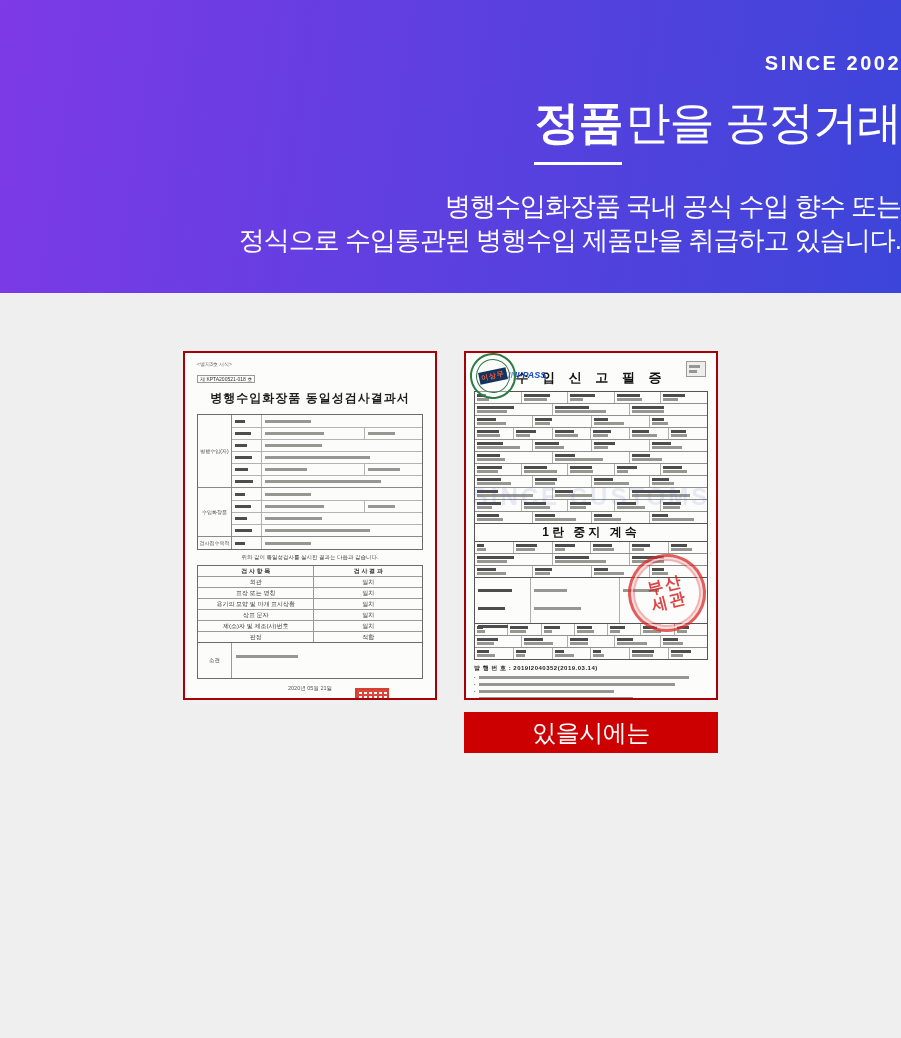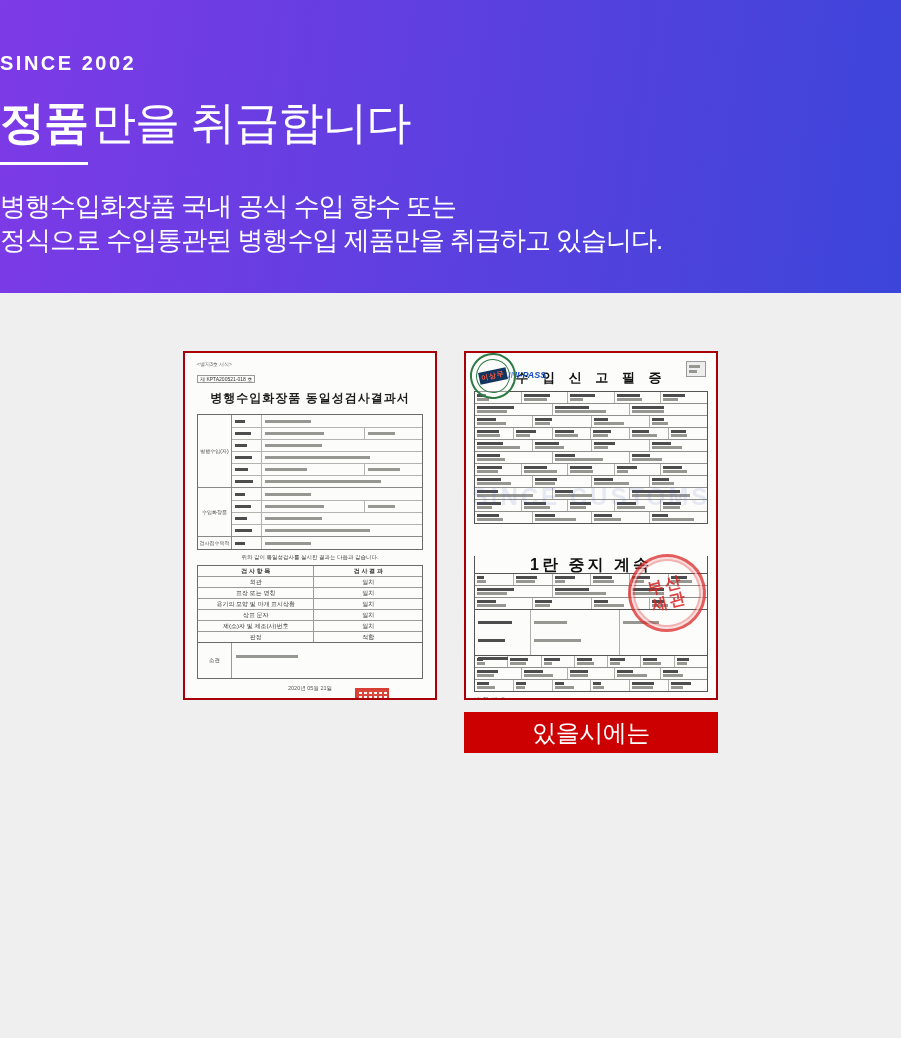--- a/index.html
+++ b/index.html
@@ -1,21 +1,21 @@
 <!DOCTYPE html>
 <html><head>
 <meta charset="utf-8">
 <style>
   * { box-sizing: border-box; margin: 0; padding: 0; }
   html,body { background:#efefef; }
   body { width:901px; font-family:"Liberation Sans","DejaVu Sans",sans-serif; }
   .page { width:901px; height:1038px; background:#efefef; overflow:hidden; }
 
   
-  .banner { height:293px; background:linear-gradient(98deg,#7d3ae6 0%,#3c45d9 100%); color:#fff; text-align:left; }
+  .banner { height:293px; background:linear-gradient(98deg,#7d3ae6 0%,#3c45d9 100%); color:#fff; text-align:right; }
   .since { padding-top:52px; font-size:20px; font-weight:700; letter-spacing:2.5px; }
   .title { margin-top:18px; font-size:45px; font-weight:300; letter-spacing:-1px; }
   .title .emph { display:inline-block; font-weight:800; border-bottom:3px solid #ffffff; padding-bottom:9px; margin-right:3px; }
   .subtitle { margin-top:24px; font-size:26px; font-weight:300; line-height:34px; letter-spacing:-1px; }
 
   
   .certs { display:flex; justify-content:center; gap:27px; margin-top:58px; }
   .cert-col { width:254px; }
   .doc { width:254px; height:349px; background:#fcfcfb; border:2px solid #a80008; position:relative; overflow:hidden; color:#333; }
   .cert-label { margin-top:12px; height:41px; background:#cc0001; color:#fff; font-size:24px; font-weight:500; letter-spacing:-0.5px;
@@ -66,21 +66,21 @@
              display:flex; align-items:center; justify-content:center; background:rgba(255,255,255,.4); transform:rotate(-12deg); z-index:3; }
   .g-stamp .inner { border:1px solid #2c7a44; border-radius:50%; width:34px; height:34px; display:flex; align-items:center; justify-content:center; }
   .g-stamp .txt { background:#12355f; color:#ff5a3c; font-size:7px; font-weight:700; padding:1px 2px; letter-spacing:1px; }
   .r-corner { position:absolute; right:2px; top:2px; width:20px; height:16px; border:1px solid #999; background:#eee; display:flex; flex-direction:column; gap:2px; padding:3px 2px; }
   .r-grid { border:1px solid #555; }
   .grow { display:flex; border-top:1px solid #8f8f8b; }
   .grow:first-child { border-top:none; }
   .gcell { flex:1; height:11px; border-left:1px solid #b0b0ab; padding:1px 2px; display:flex; flex-direction:column; gap:1px; justify-content:center; }
   .gcell:first-child { border-left:none; }
   .gcell i { display:block; }
-  .r-mid { border:1px solid #555; border-top:none; text-align:center; font-size:16px; font-weight:700; letter-spacing:3px; color:#111; line-height:17px;margin-top:32px; }
+  .r-mid { border:1px solid #555; border-top:none; text-align:center; font-size:12px; font-weight:700; letter-spacing:3px; color:#111; line-height:17px; }
   .r-tall { border:1px solid #555; border-top:none; height:46px; display:flex; position:relative; }
   .r-tall .tcol { border-right:1px solid #b0b0ab; flex:1; padding:3px; }
   .r-tall .tcol:last-child { border-right:none; }
   .r-issue { margin-top:4px; font-size:6px; font-weight:700; color:#222; letter-spacing:.5px; }
   .r-foot .fline { display:flex; align-items:center; gap:2px; margin-top:2px; font-size:4px; color:#555; }
   .watermark { position:absolute; left:0; right:0; top:130px; text-align:center; font-size:24px; font-weight:700; letter-spacing:3px;
                color:rgba(70,100,200,0.12); z-index:1; pointer-events:none; line-height:28px; }
   .r-stamp { position:absolute; right:10px; bottom:66px; width:78px; height:78px; border:3px solid rgba(220,40,40,.75); border-radius:50%;
              display:flex; flex-direction:column; align-items:center; justify-content:center; transform:rotate(-14deg); z-index:4;
              box-shadow:inset 0 0 0 2px rgba(255,255,255,.6), inset 0 0 0 4px rgba(220,40,40,.35); }
@@ -91,21 +91,21 @@
   .p1 { margin-top:62px; font-size:25px; font-weight:500; color:#1c1c1c; line-height:37px; letter-spacing:-1px; }
   .p2 { margin-top:26px; font-size:19px; font-weight:400; color:#2e2e2e; line-height:30px; letter-spacing:-0.5px; }
 </style>
 </head>
 <body>
 
 <div class="page">
 
   <header class="banner">
     <div class="since">SINCE 2002</div>
-    <h1 class="title"><span class="emph">정품</span><span>만을 취급합니다</span></h1>
+    <h1 class="title"><span class="emph">정품</span><span>만을 공정거래</span></h1>
     <p class="subtitle">
       <span>병행수입화장품 국내 공식 수입 향수 또는</span><br>
       <span>정식으로 수입통관된 병행수입 제품만을 취급하고 있습니다.</span>
     </p>
   </header>
 
   <section class="certs">
 
     <div class="cert-col">
       <div class="doc">

